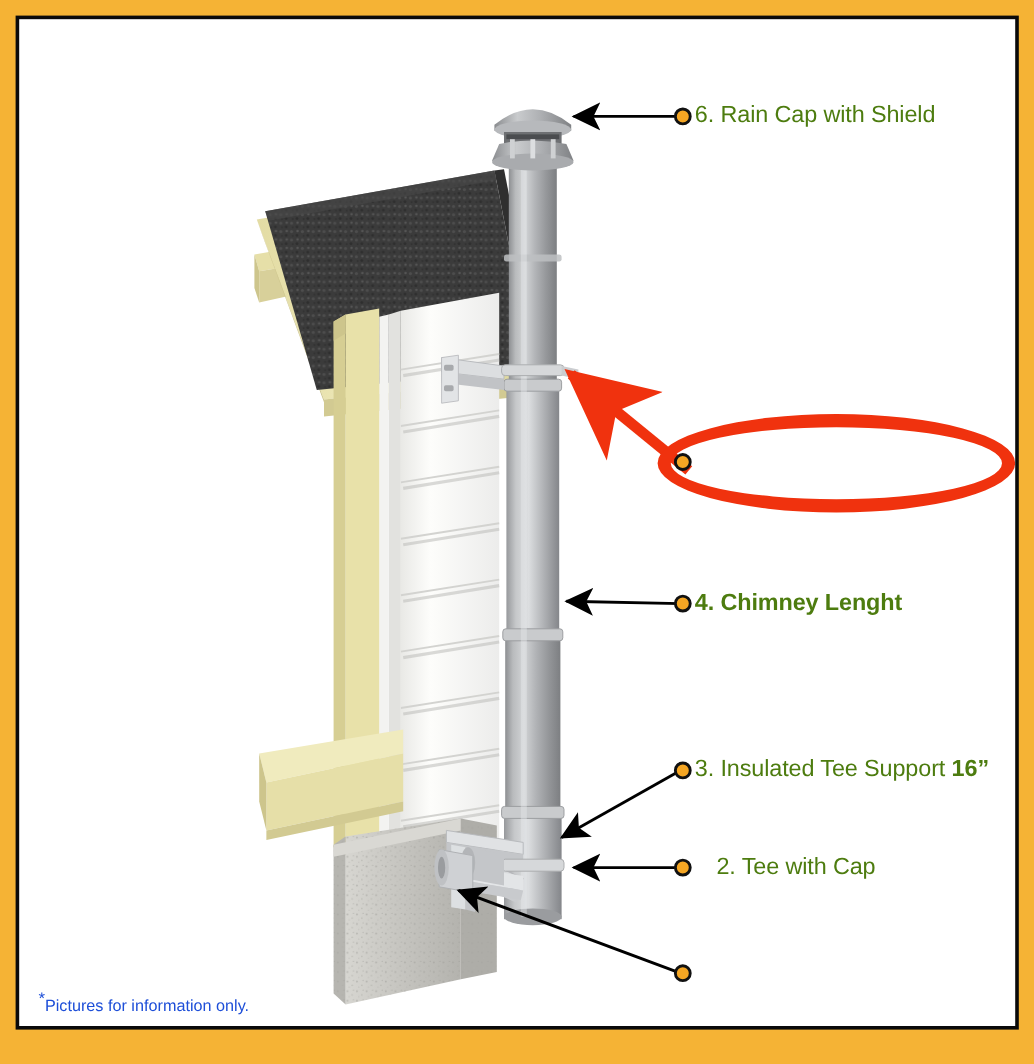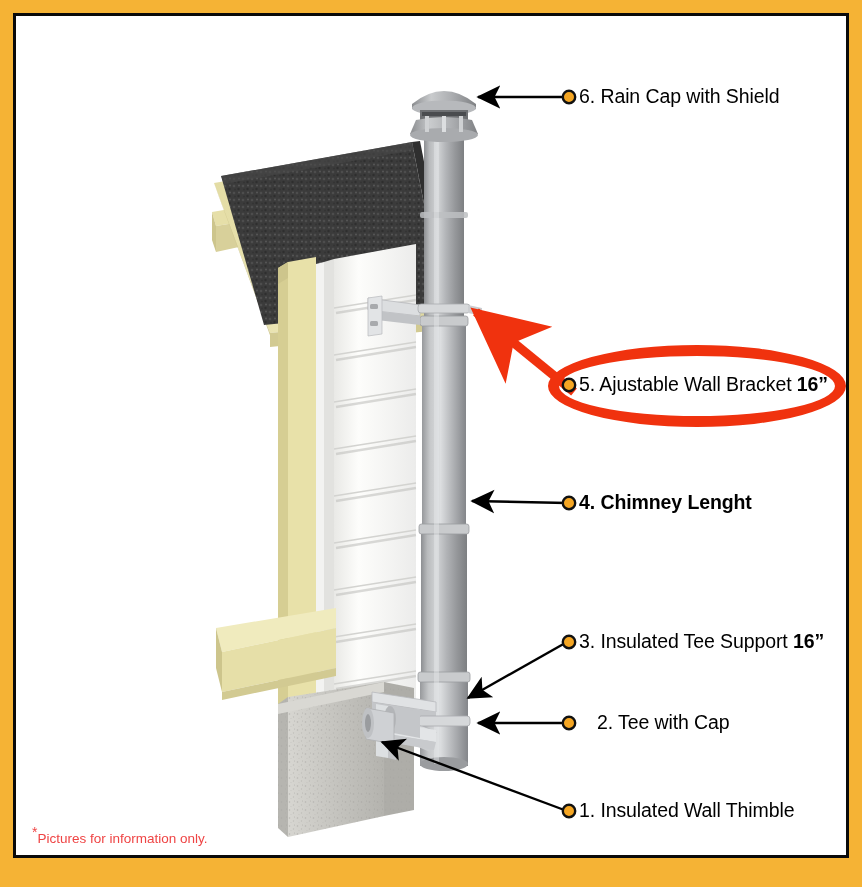--- a/index.html
+++ b/index.html
@@ -29,31 +29,31 @@
     overflow: hidden;
   }
   #art {
     position: absolute;
     left: 0; top: 0;
     width: 830px; height: 839px;
   }
   .lbl {
     position: absolute;
     font-size: 19.5px;
-    color: #000000;
+    color: #4d7c0f;
     white-space: nowrap;
     letter-spacing: -0.1px;
   }
   .lbl b { font-weight: bold; }
   .footnote {
     position: absolute;
     left: 16px;
     bottom: 10px;
     font-size: 13.5px;
-    color: #ef4444;
+    color: #1d4ed8;
     white-space: nowrap;
   }
   .footnote sup { font-size: 14px; }
   .oval {
     position: absolute;
     border: 11px solid #F0320E;
     border-radius: 50%;
     background: transparent;
     pointer-events: none;
   }
@@ -296,45 +296,36 @@
       </g>
     </svg>
 
     <div class="oval" style="left:532px; top:329px; width:298px; height:82px;"></div>
 
     <div class="lbl" style="left:563px; top:69px;">
       <span>6.</span>
       <span>Rain Cap with Shield</span>
     </div>
 
-    <div class="lbl" style="left:563px; top:357px;">
-      <span>5.</span>
-      <span>Ajustable Wall Bracket</span>
-      <b>16”</b>
-    </div>
 
     <div class="lbl" style="left:563px; top:475px;font-weight:bold;">
       <span>4.</span>
       <span>Chimney Lenght</span>
     </div>
 
     <div class="lbl" style="left:563px; top:614px;">
       <span>3.</span>
       <span>Insulated Tee Support</span>
       <b>16”</b>
     </div>
 
     <div class="lbl" style="left:581px; top:695px;">
       <span>2.</span>
       <span>Tee with Cap</span>
     </div>
 
-    <div class="lbl" style="left:563px; top:783px;">
-      <span>1.</span>
-      <span>Insulated Wall Thimble</span>
-    </div>
 
     <div class="footnote">
       <sup>*</sup><span>Pictures for information only.</span>
     </div>
 
   </div>
 </div>
 
 </body></html>

